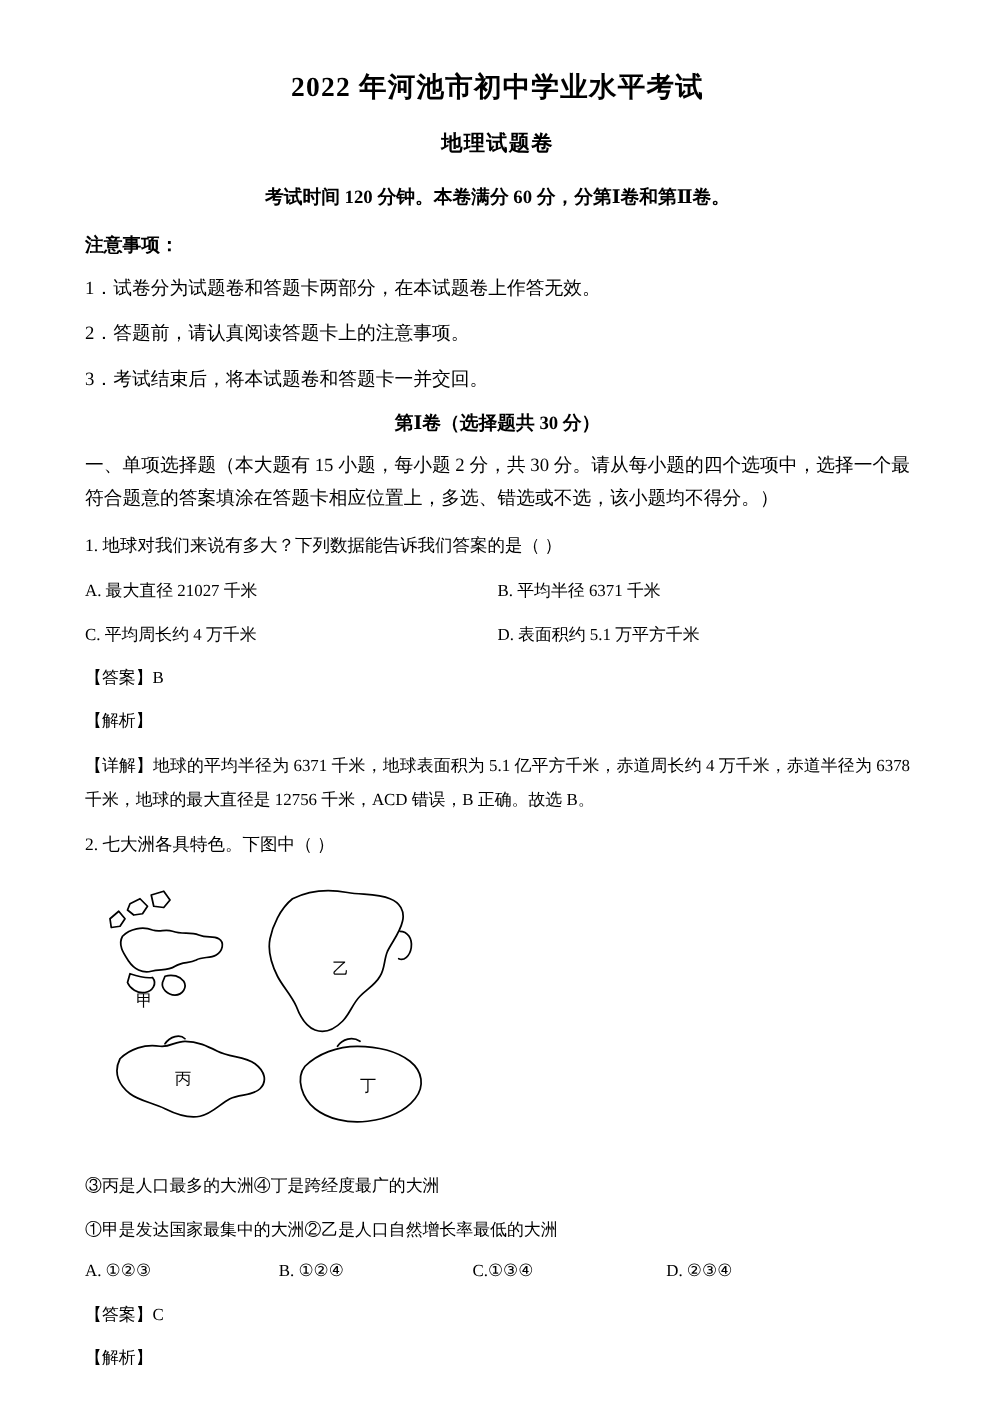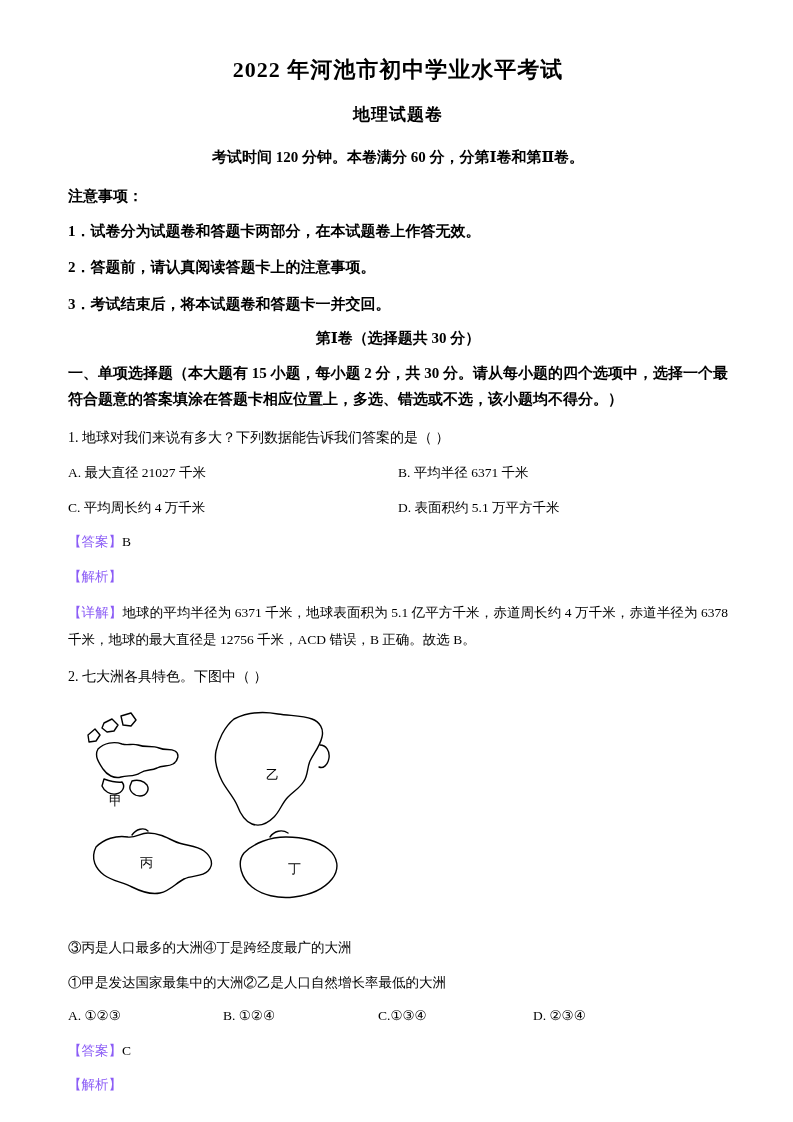--- a/index.html
+++ b/index.html
@@ -49,33 +49,33 @@
     font-weight: bold;
     margin: 0 0 20px 0;
   }
   .notice-head {
     font-size: 15px;
     font-weight: bold;
     margin: 0 0 14px 0;
   }
   .notice-item {
     font-size: 15px;
-    font-weight: bold;
+    font-weight: normal;
     margin: 0 0 14px 0;
     line-height: 1.5;
   }
   .section-head {
     text-align: center;
     font-size: 15px;
     font-weight: bold;
     margin: 14px 0 12px 0;
   }
   .big-q {
     font-size: 15px;
-    font-weight: bold;
+    font-weight: normal;
     line-height: 1.75;
     margin: 0 0 14px 0;
     text-align: justify;
   }
   .q-stem {
     font-size: 14px;
     margin: 0 0 13px 0;
     line-height: 1.6;
   }
   .opt-row {
@@ -88,21 +88,21 @@
     flex: 0 0 auto;
   }
   .opt-2col .opt:nth-child(1) { width: 330px; }
   .opt-4col .opt { width: 155px; }
   .ans-line {
     font-size: 13.5px;
     margin: 0 0 13px 0;
     line-height: 1.6;
   }
   .tag {
-    color: #8b5cf6;
+    color: #000000;
   }
   .detail {
     font-size: 13.5px;
     line-height: 1.95;
     margin: 0 0 13px 0;
     text-align: justify;
   }
   .figure {
     margin: 6px 0 16px 0;
     padding-left: 6px;

